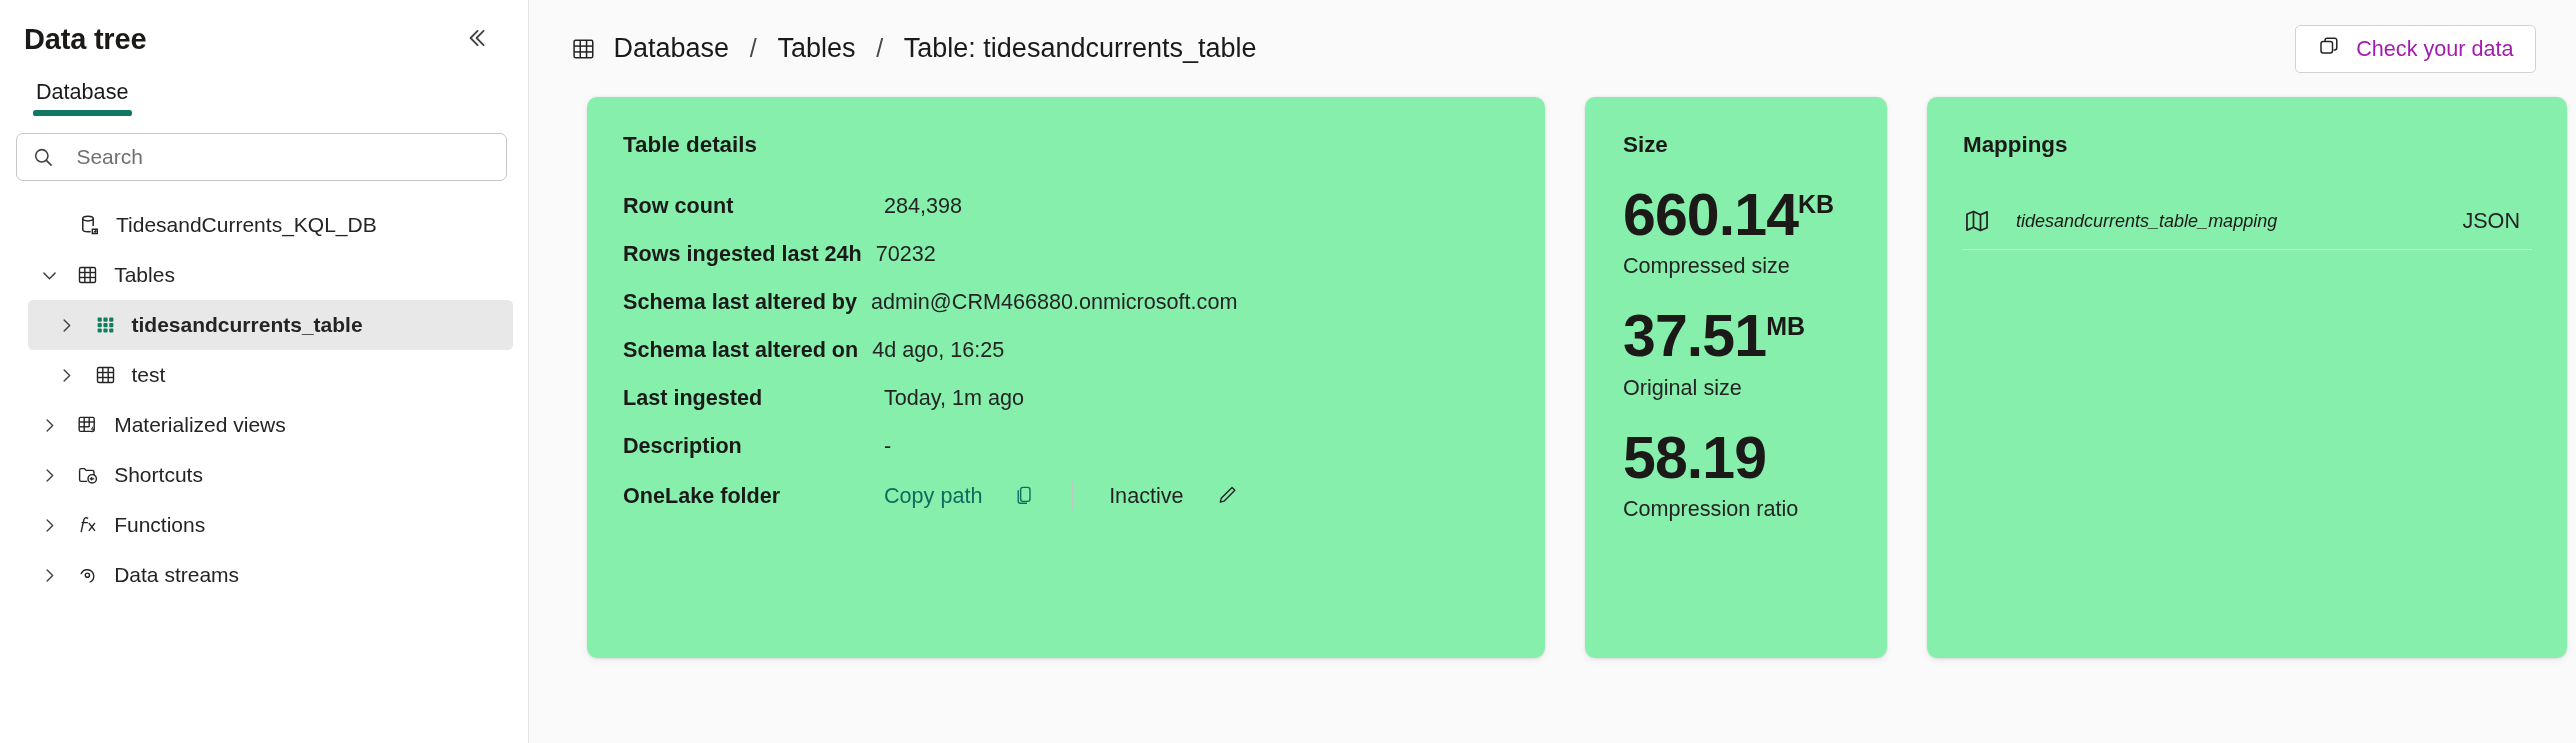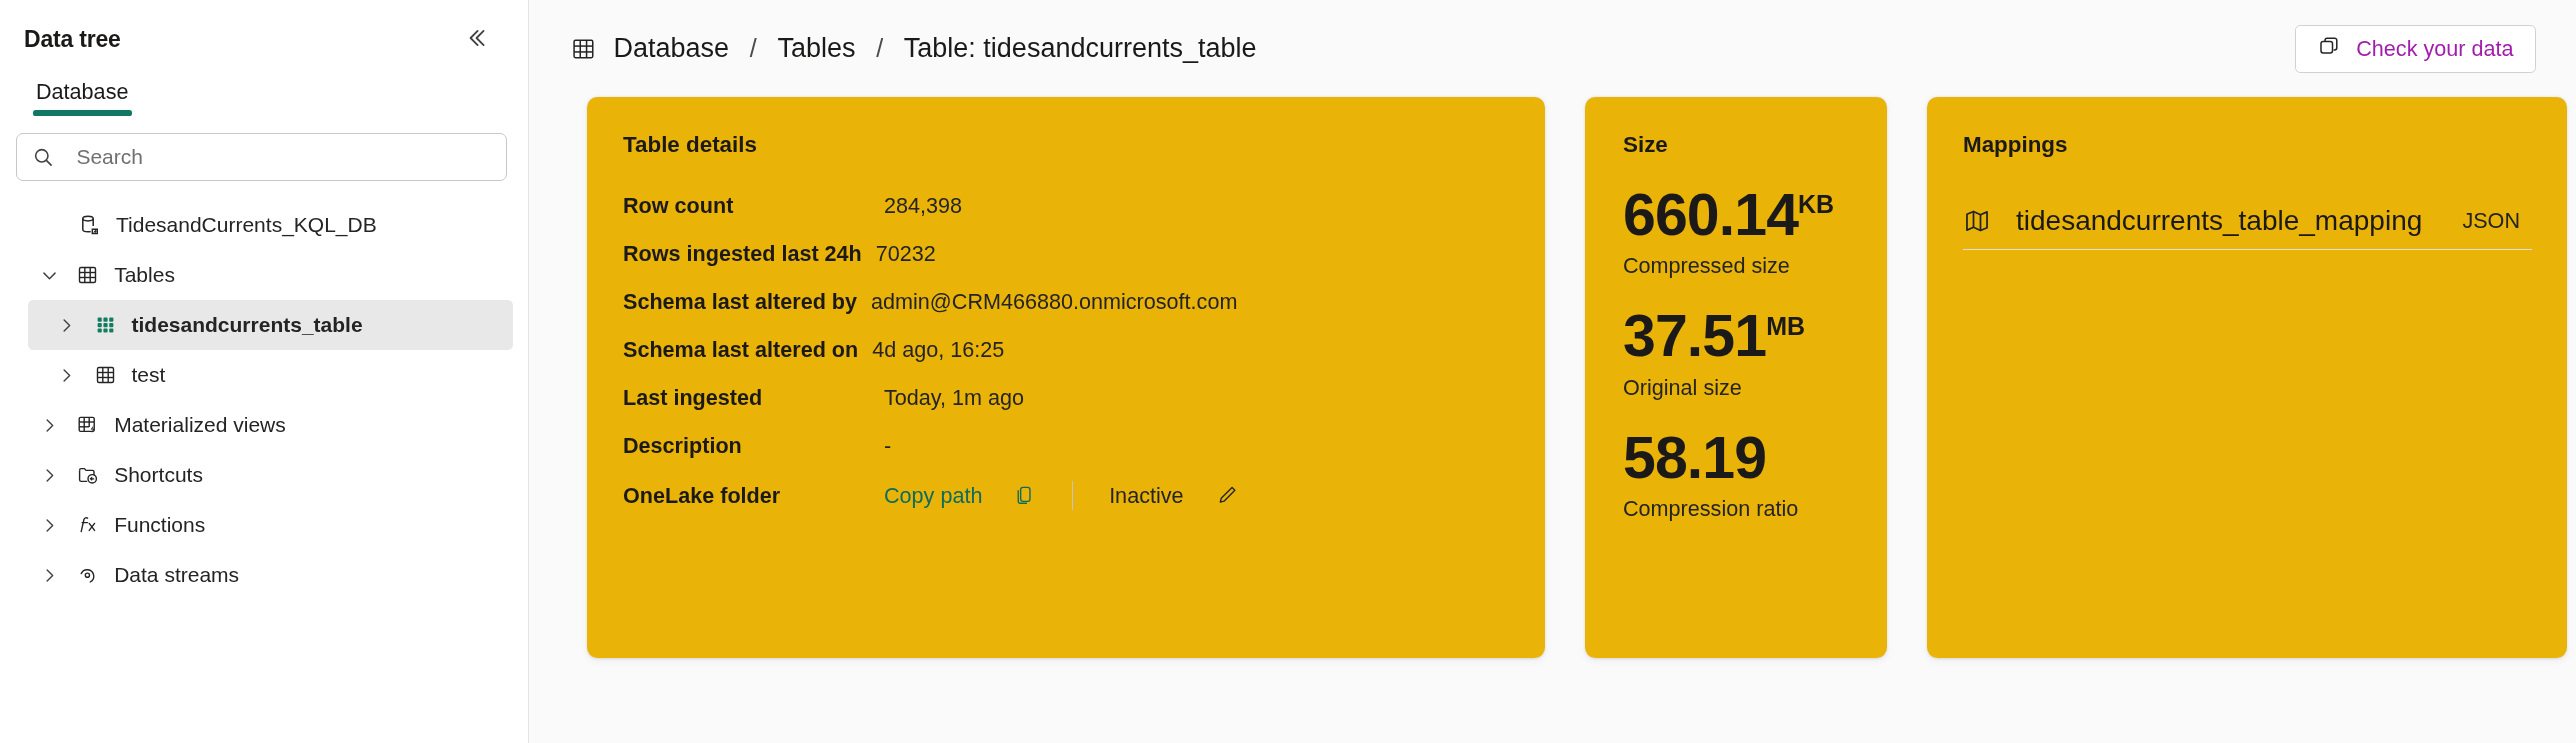--- a/index.html
+++ b/index.html
@@ -19,21 +19,21 @@
     border-right: 1.7px solid #e5e5e5;
     position: relative;
     flex: 0 0 529px;
   }
   .sidebar-header {
     display: flex; align-items: center; justify-content: space-between;
     padding: 19px 33px 0 24px;
     height: 60px;
   }
   .sidebar-title {
-    font-size: 23px; font-weight: 600; color: #1b1a19;
+    font-size: 29px; font-weight: 600; color: #1b1a19;
     letter-spacing: -0.2px;
   }
   .collapse-btn {
     width: 38px; height: 38px;
     display: flex; align-items: center; justify-content: center;
     cursor: pointer; border-radius: 3.5px; color: #424242;
   }
 
   .tabs { padding: 15.5px 0 0 24px; display: flex; }
   .tab {
@@ -120,21 +120,21 @@
   }
 
   .cards {
     display: flex;
     gap: 40px;
     padding: 0 9.5px 0 58px;
     align-items: stretch;
     height: 561px;
   }
   .card {
-    background: #eab308;
+    background: #86efac;
     border-radius: 10.4px;
     box-shadow: 0 0.9px 2.6px rgba(0,0,0,0.10), 0 2.6px 8.6px rgba(0,0,0,0.05);
   }
   .card-title {
     font-size: 22.4px; font-weight: 600; color: #1b1a19;
   }
 
   
   .card-details { width: 958px; padding: 35px 35px 0 36px; }
   .details-table { margin-top: 35px; width: 100%; }
@@ -175,21 +175,21 @@
   
   .card-map { width: 640px; padding: 35px 35px 0 36px; }
   .map-list { margin-top: 35px; }
   .map-row {
     display: flex; align-items: center;
     height: 57px;
     border-bottom: 1.3px solid #e0e0e0;
     cursor: pointer;
   }
   .map-icon { color: #242424; display: flex; width: 53px; flex: 0 0 53px; align-items:center; }
-  .map-name { font-size: 28px; color: #1b1a19; flex: 1 1 auto; }
+  .map-name { font-size: 18px; color: #1b1a19; flex: 1 1 auto; font-style: italic; }
   .map-kind { font-size: 21.6px; color: #242424; padding-right: 12px; }
 </style>
 </head>
 <body>
 
 <div class="app">
 
   <aside class="sidebar">
 
     <div class="sidebar-header">

